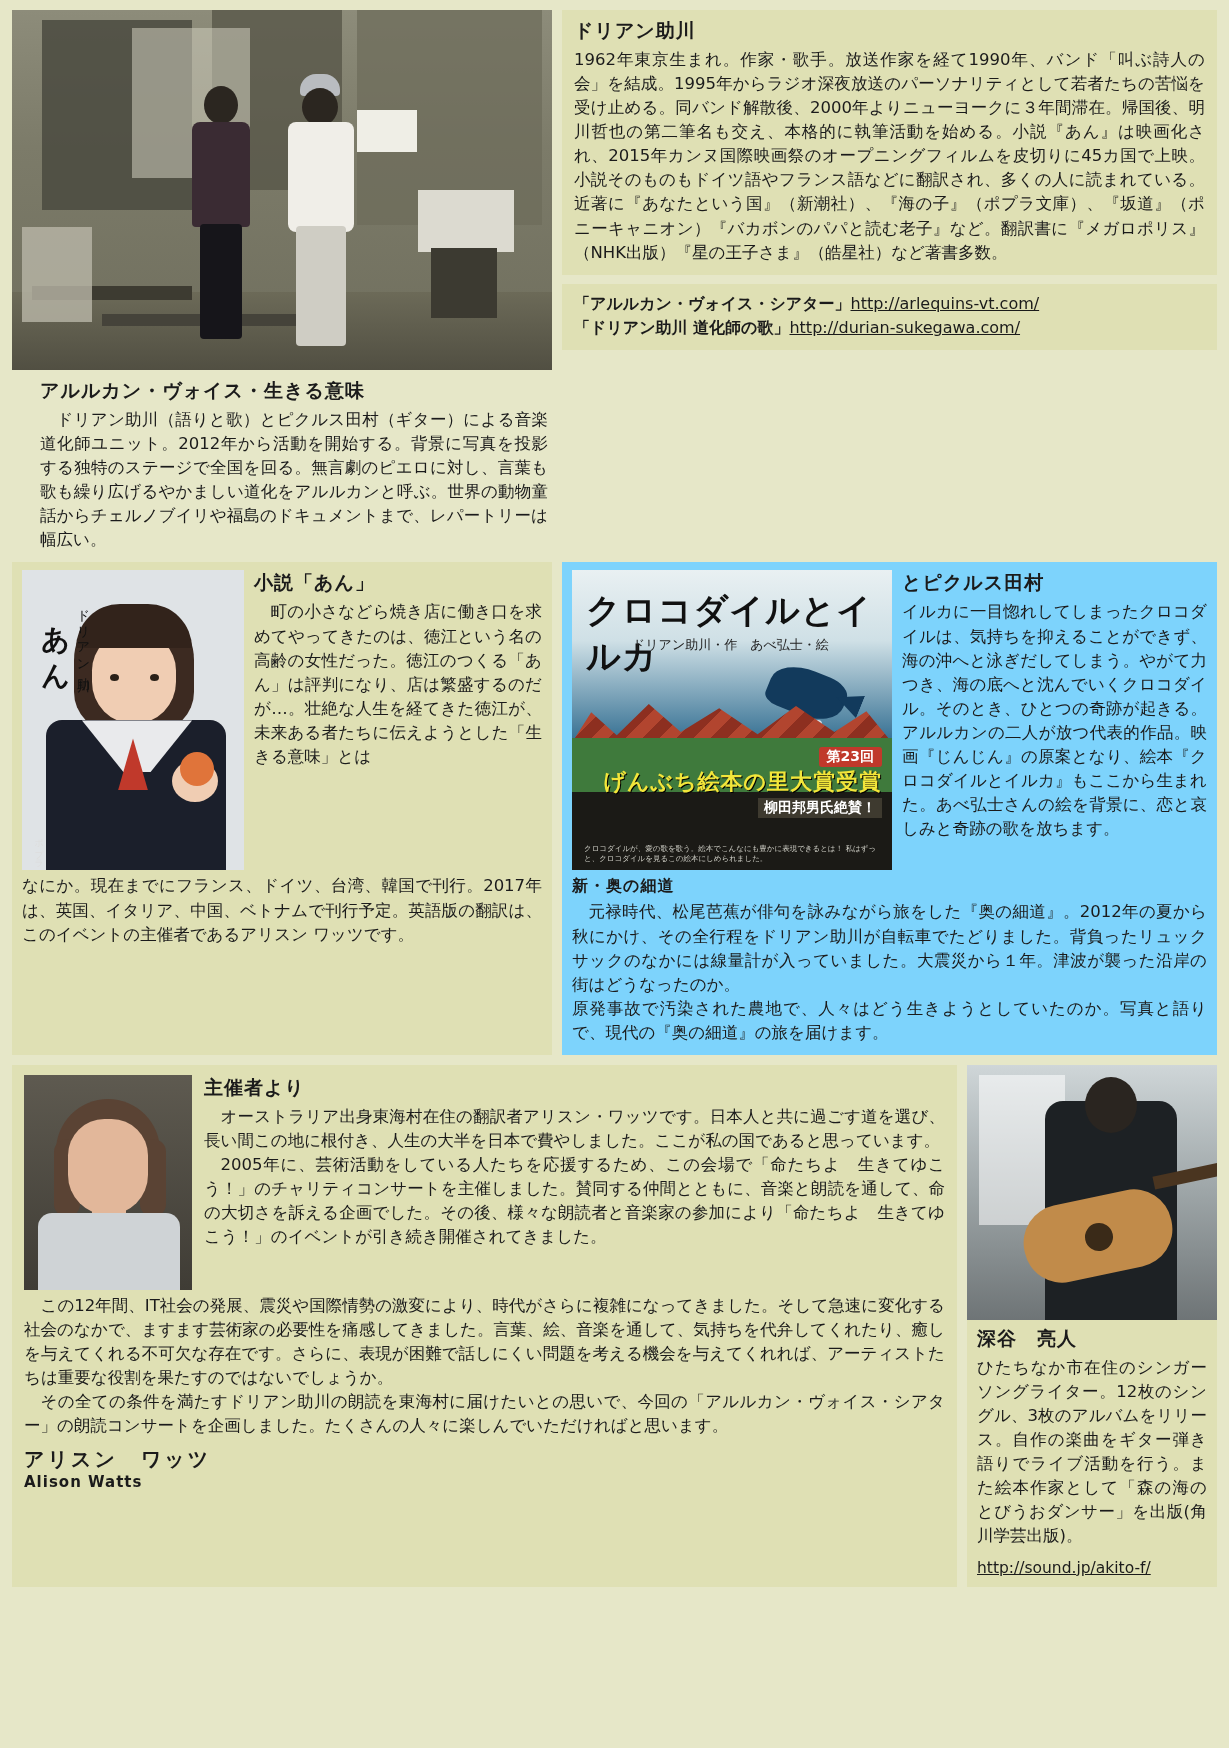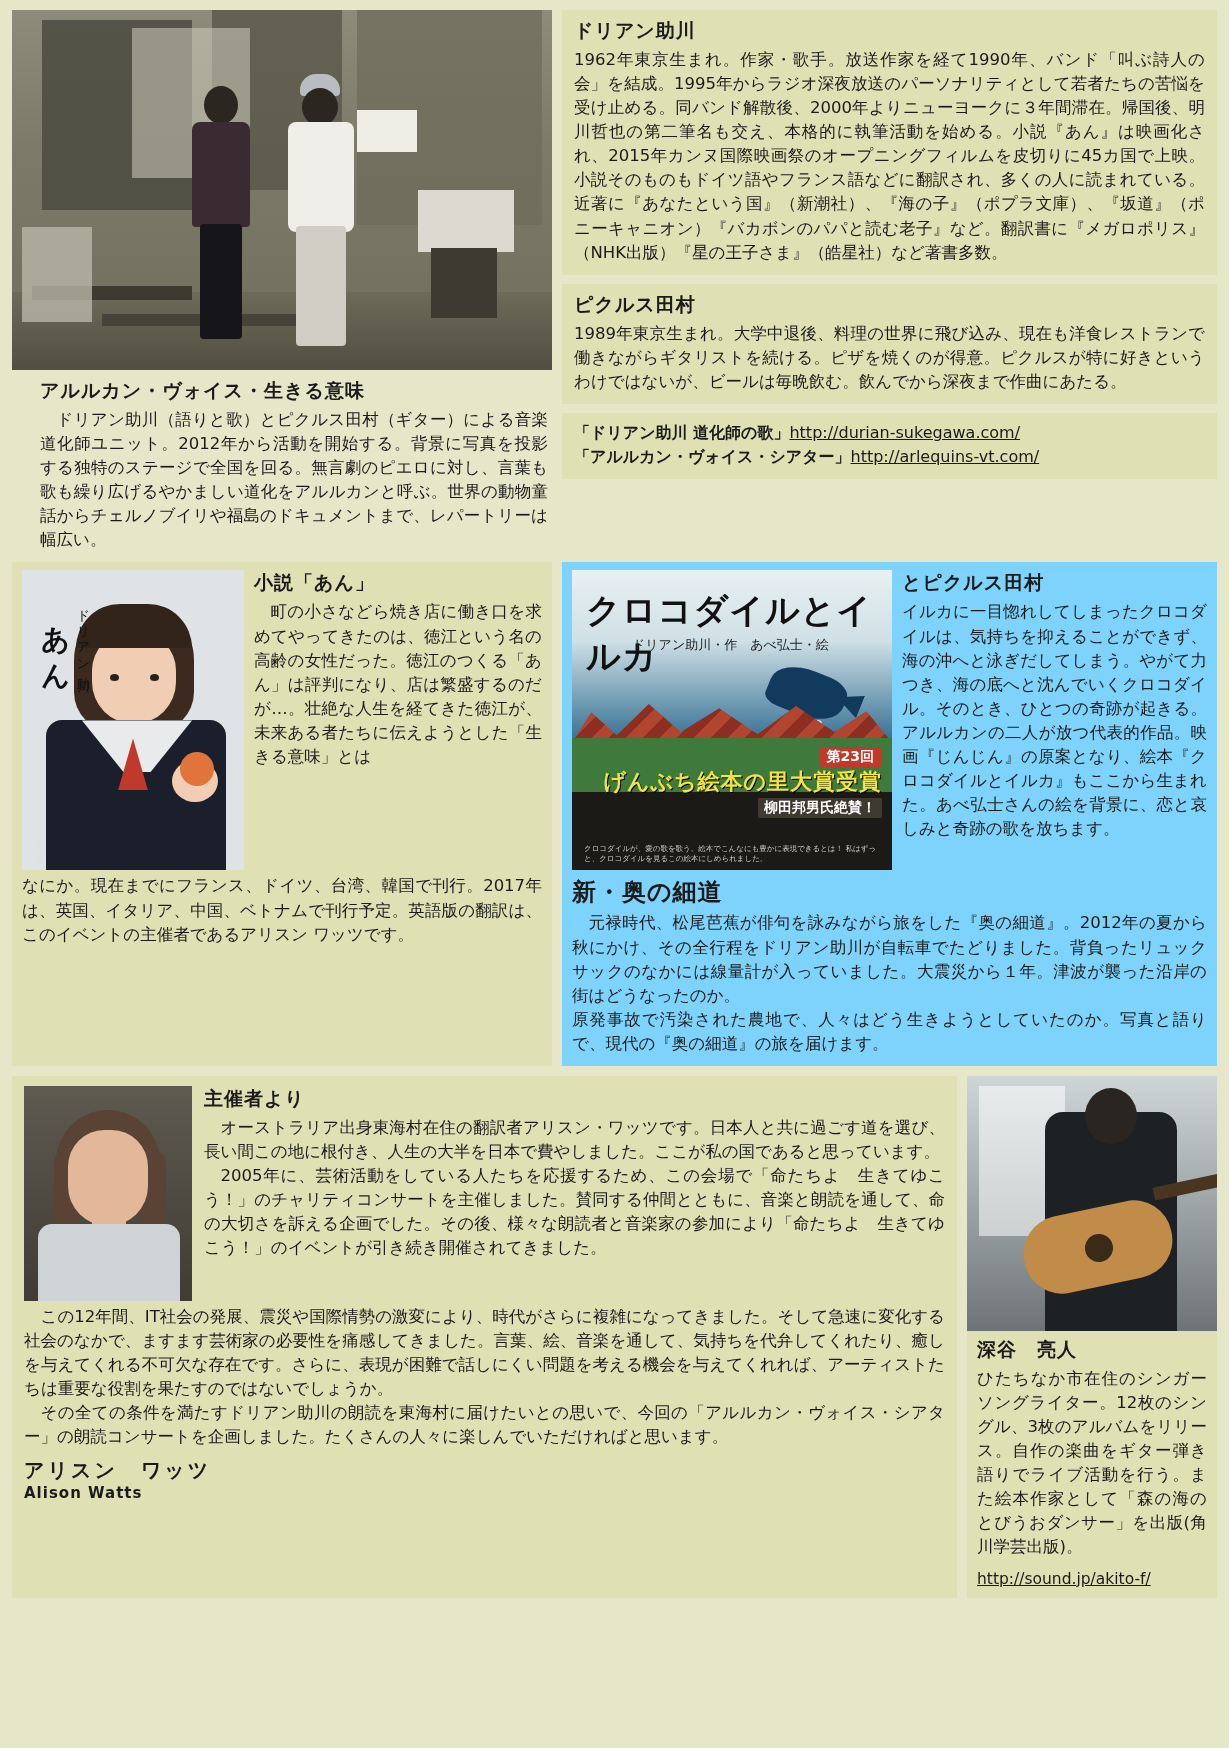--- a/index.html
+++ b/index.html
@@ -10,21 +10,21 @@
     color:#1b1b1b;
     overflow:hidden;
     position:relative;
   }
   .page{position:relative;width:1229px;height:1748px;box-sizing:border-box;padding:10px 12px;}
 
   
   .panel{background:#dfe0b4;box-sizing:border-box;}
 
   .title{font-weight:bold;font-size:19px;letter-spacing:1px;margin:0 0 4px 0;}
-  .title-sm{font-weight:bold;font-size:24px;letter-spacing:1px;margin:0 0 3px 0;}
+  .title-sm{font-weight:bold;font-size:16px;letter-spacing:1px;margin:0 0 3px 0;}
   .body-text{font-size:16.5px;line-height:1.46;text-align:justify;}
   .indent{text-indent:1em;}
 
   
   .row-top{display:flex;gap:10px;}
   .photo-main{
     width:540px;height:360px;flex:0 0 540px;
     position:relative;overflow:hidden;
     background:#6a6a5d;
   }
@@ -172,31 +172,27 @@
         <div class="body-text indent">ドリアン助川（語りと歌）とピクルス田村（ギター）による音楽道化師ユニット。2012年から活動を開始する。背景に写真を投影する独特のステージで全国を回る。無言劇のピエロに対し、言葉も歌も繰り広げるやかましい道化をアルルカンと呼ぶ。世界の動物童話からチェルノブイリや福島のドキュメントまで、レパートリーは幅広い。</div>
       </div>
     </div>
 
     <div class="right-col">
       <div class="box-durian panel">
         <div class="title">ドリアン助川</div>
         <div class="body-text">1962年東京生まれ。作家・歌手。放送作家を経て1990年、バンド「叫ぶ詩人の会」を結成。1995年からラジオ深夜放送のパーソナリティとして若者たちの苦悩を受け止める。同バンド解散後、2000年よりニューヨークに３年間滞在。帰国後、明川哲也の第二筆名も交え、本格的に執筆活動を始める。小説『あん』は映画化され、2015年カンヌ国際映画祭のオープニングフィルムを皮切りに45カ国で上映。小説そのものもドイツ語やフランス語などに翻訳され、多くの人に読まれている。近著に『あなたという国』（新潮社）、『海の子』（ポプラ文庫）、『坂道』（ポニーキャニオン）『バカボンのパパと読む老子』など。翻訳書に『メガロポリス』（NHK出版）『星の王子さま』（皓星社）など著書多数。</div>
       </div>
 
-      <div class="box-pickles panel">
-        <div class="title">ピクルス田村</div>
-        <div class="body-text">1989年東京生まれ。大学中退後、料理の世界に飛び込み、現在も洋食レストランで働きながらギタリストを続ける。ピザを焼くのが得意。ピクルスが特に好きというわけではないが、ビールは毎晩飲む。飲んでから深夜まで作曲にあたる。</div>
-      </div>
 
       <div class="box-links panel">
         <div>
+          <b>「アルルカン・ヴォイス・シアター」</b><span class="link">http://arlequins-vt.com/</span>
+        </div>
+        <div>
           <b>「ドリアン助川 道化師の歌」</b><span class="link">http://durian-sukegawa.com/</span>
-        </div>
-        <div>
-          <b>「アルルカン・ヴォイス・シアター」</b><span class="link">http://arlequins-vt.com/</span>
         </div>
       </div>
     </div>
   </div>
 
   <div class="row-mid">
 
     <div class="mid-left">
       <div class="flow">
         <div class="cover-an">

